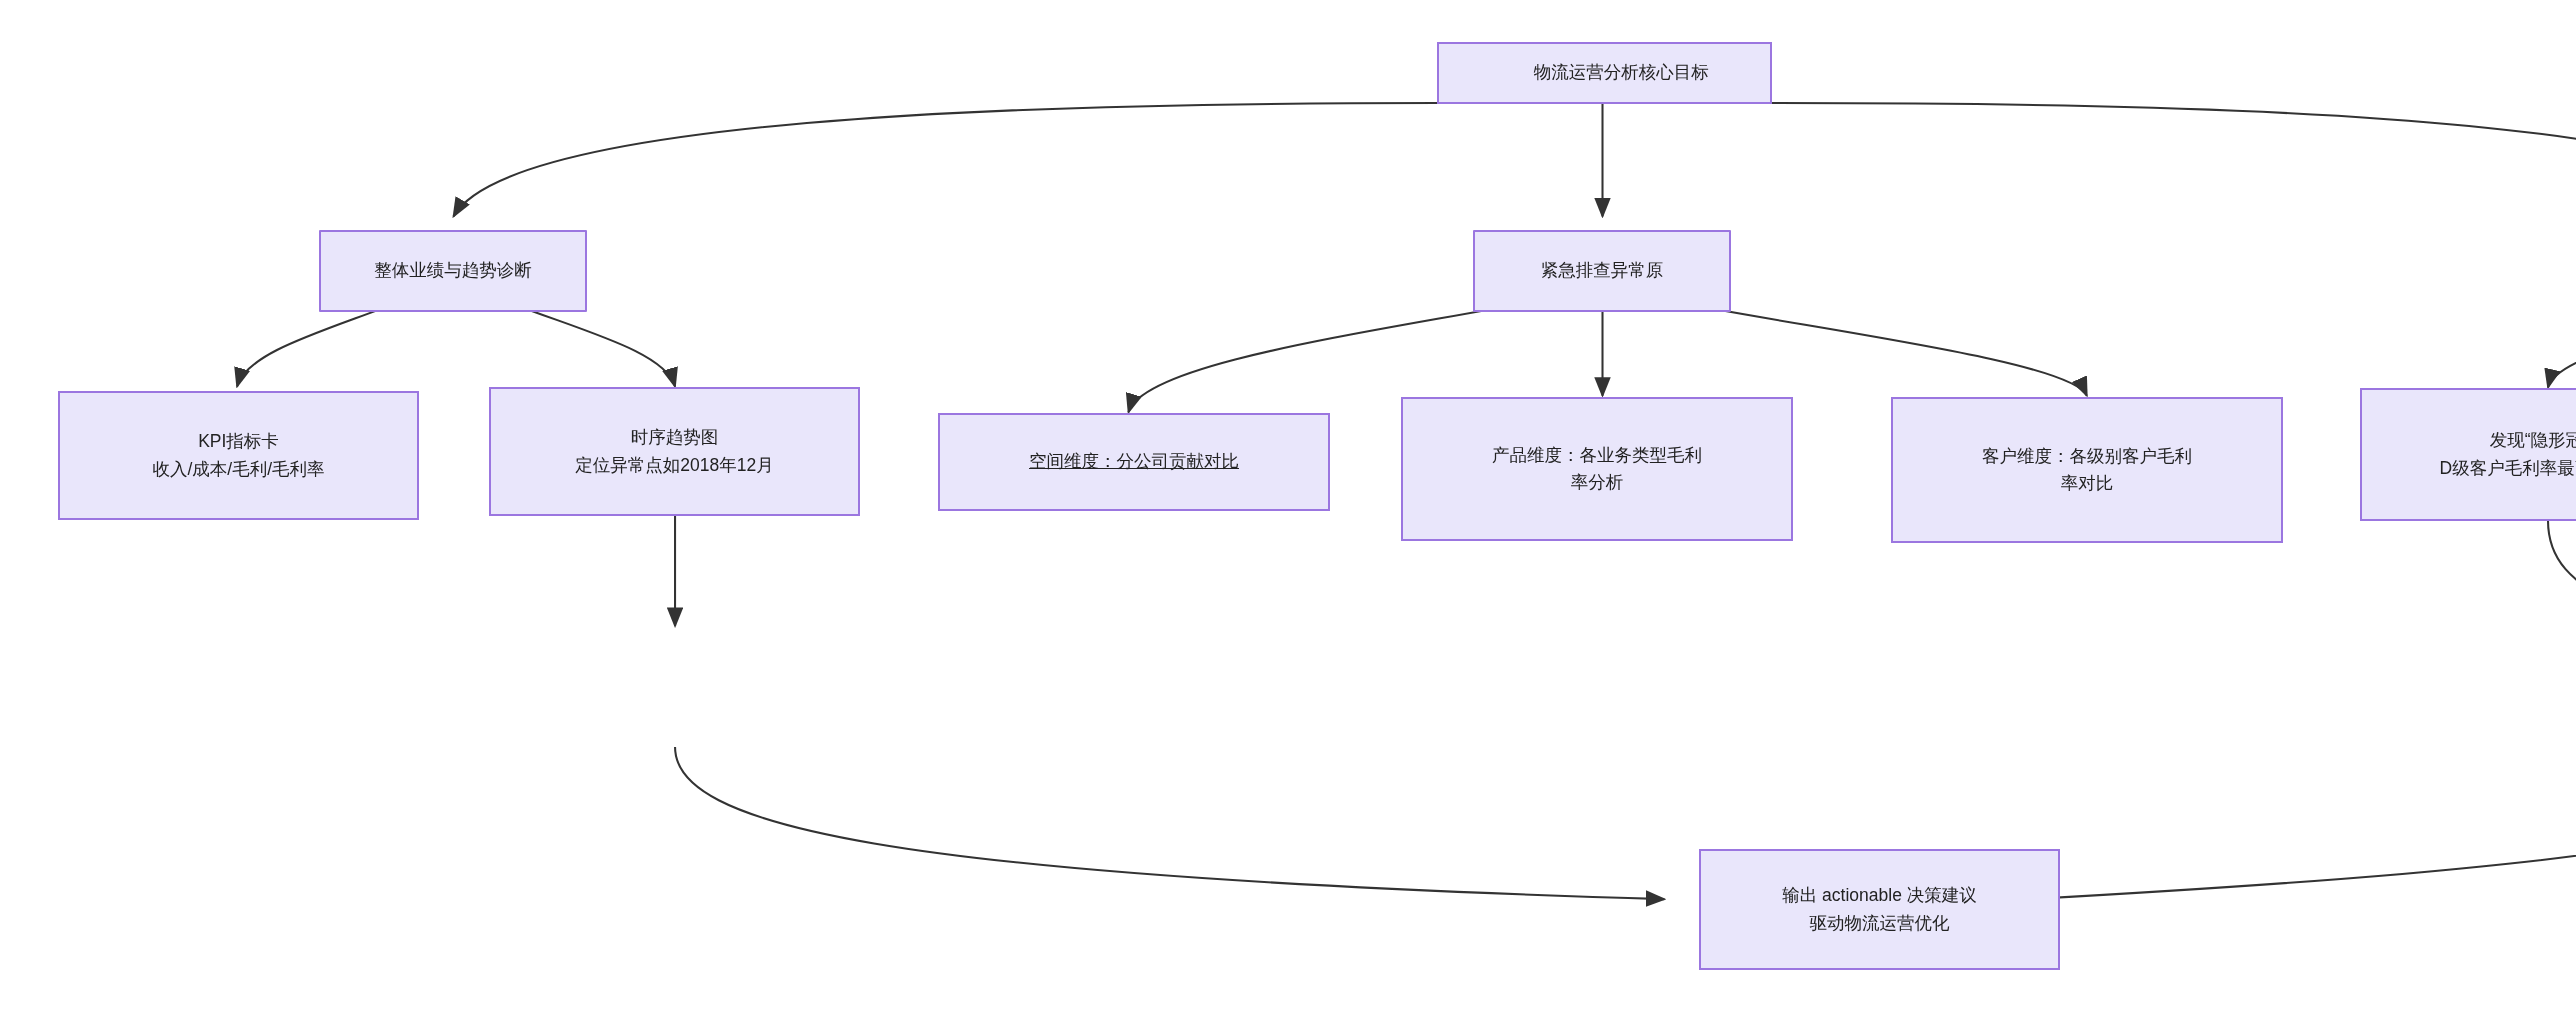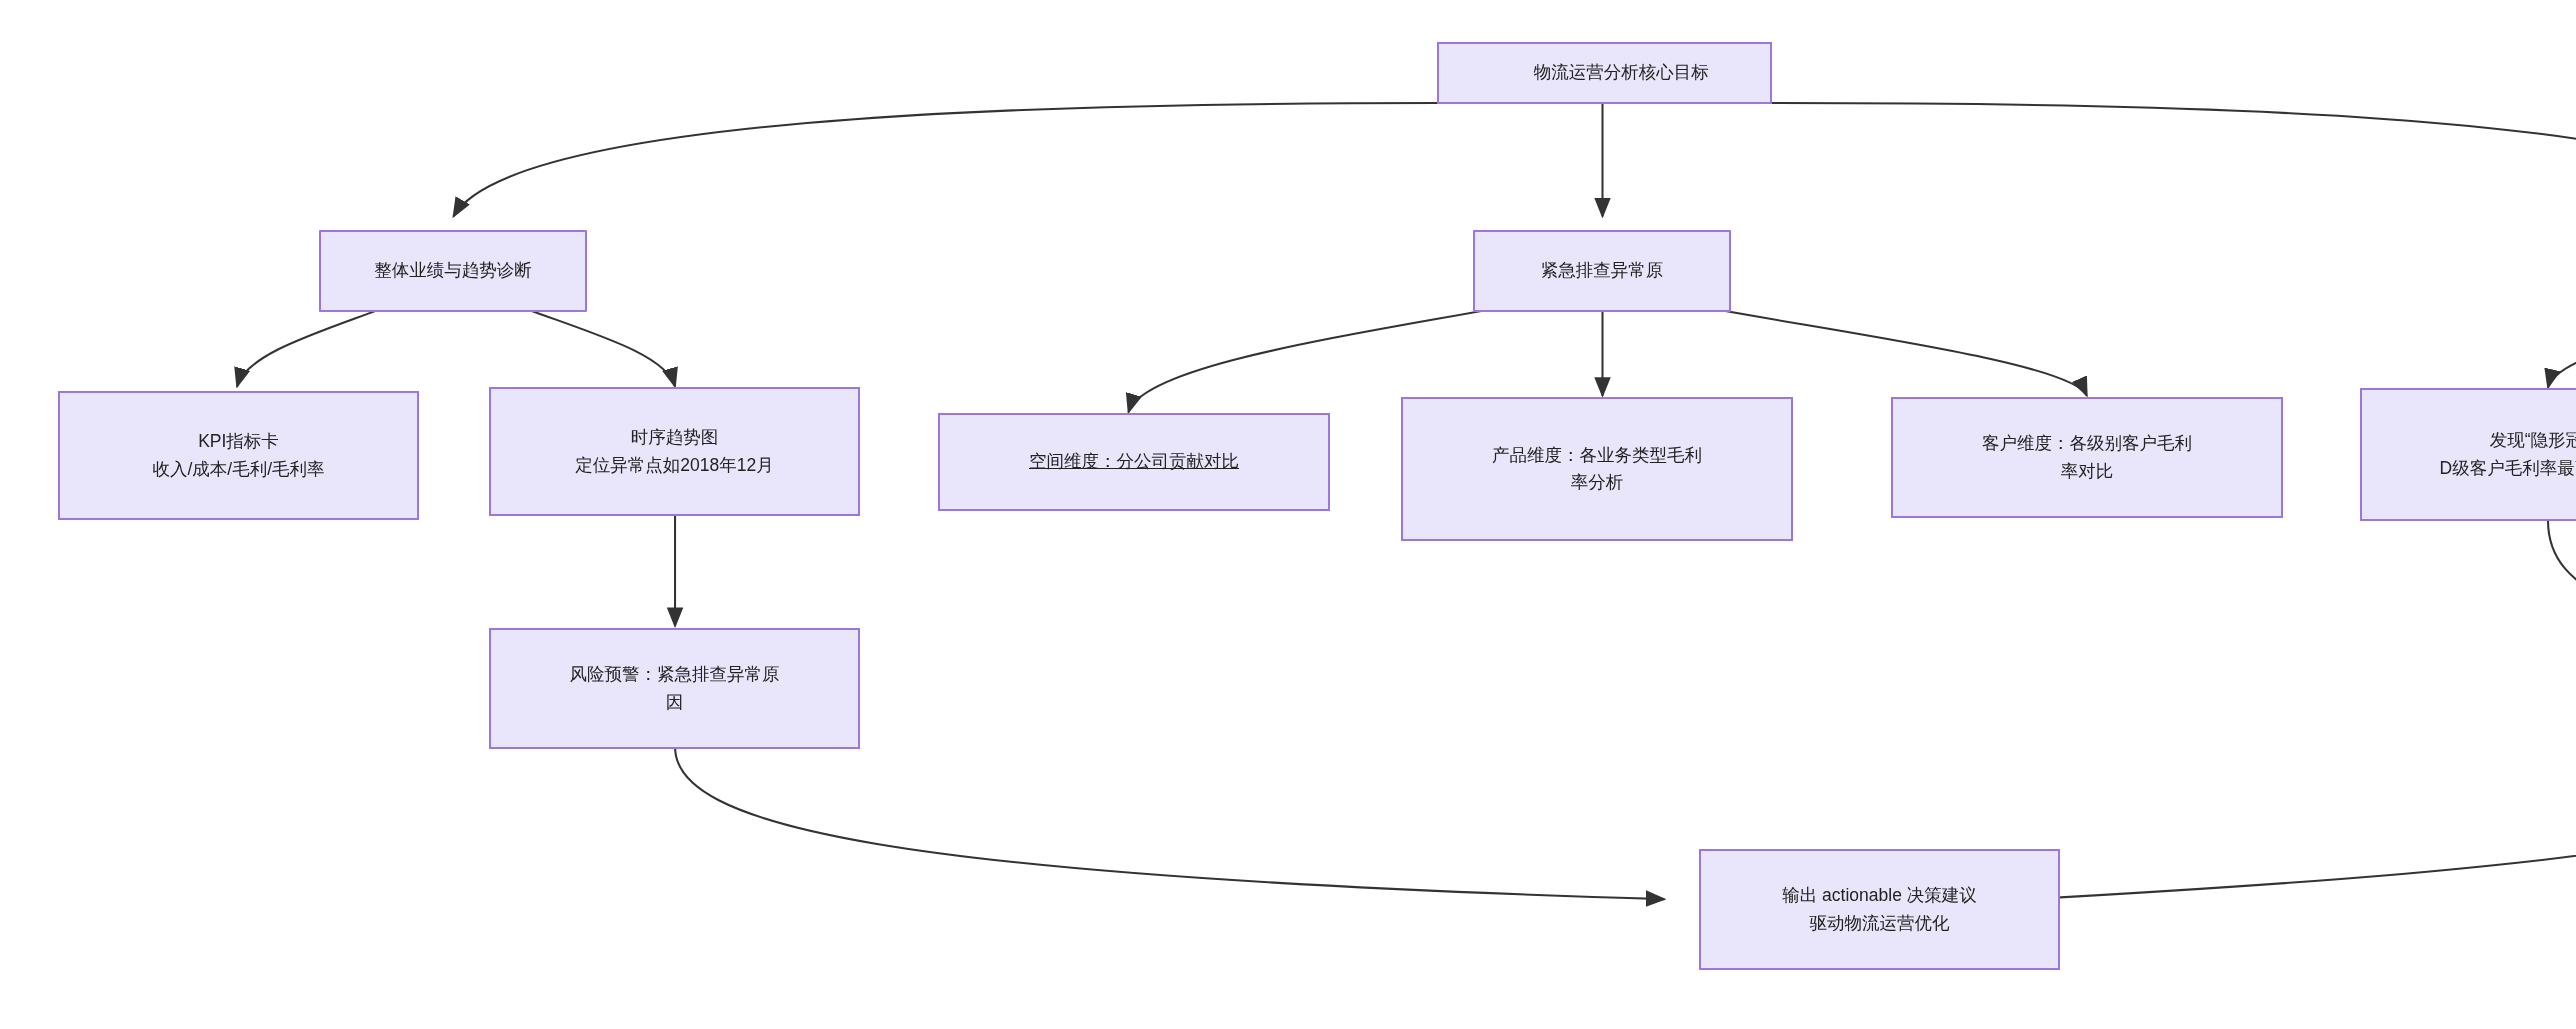--- a/index.html
+++ b/index.html
@@ -101,26 +101,24 @@
 收入/成本/毛利/毛利率</div>
 
   <div class="node" style="left:489px; top:387px; width:371px; height:129px;">时序趋势图
 定位异常点如2018年12月</div>
 
   <div class="node" style="left:938px; top:413px; width:392px; height:98px;text-decoration:underline;">空间维度：分公司贡献对比</div>
 
   <div class="node" style="left:1401px; top:397px; width:392px; height:144px;">产品维度：各业务类型毛利
 率分析</div>
 
-  <div class="node" style="left:1891px; top:397px; width:392px; height:121px;">客户维度：各级别客户毛利
+  <div class="node" style="left:1891px; top:397px; width:392px; height:146px;">客户维度：各级别客户毛利
 率对比</div>
 
   <div class="node" style="left:2360px; top:388px; width:376px; height:133px;">发现“隐形冠军”
 D级客户毛利率最高 39.18%</div>
 
-  <div class="node" style="left:489px; top:628px; width:371px; height:121px;">风险预警：紧急排查异常原
-因</div>
 
   <div class="node" style="left:1669px; top:849px; width:361px; height:121px;margin-left:30px;">输出 actionable 决策建议
 驱动物流运营优化</div>
 
 </div>
 
 
 </body></html>

